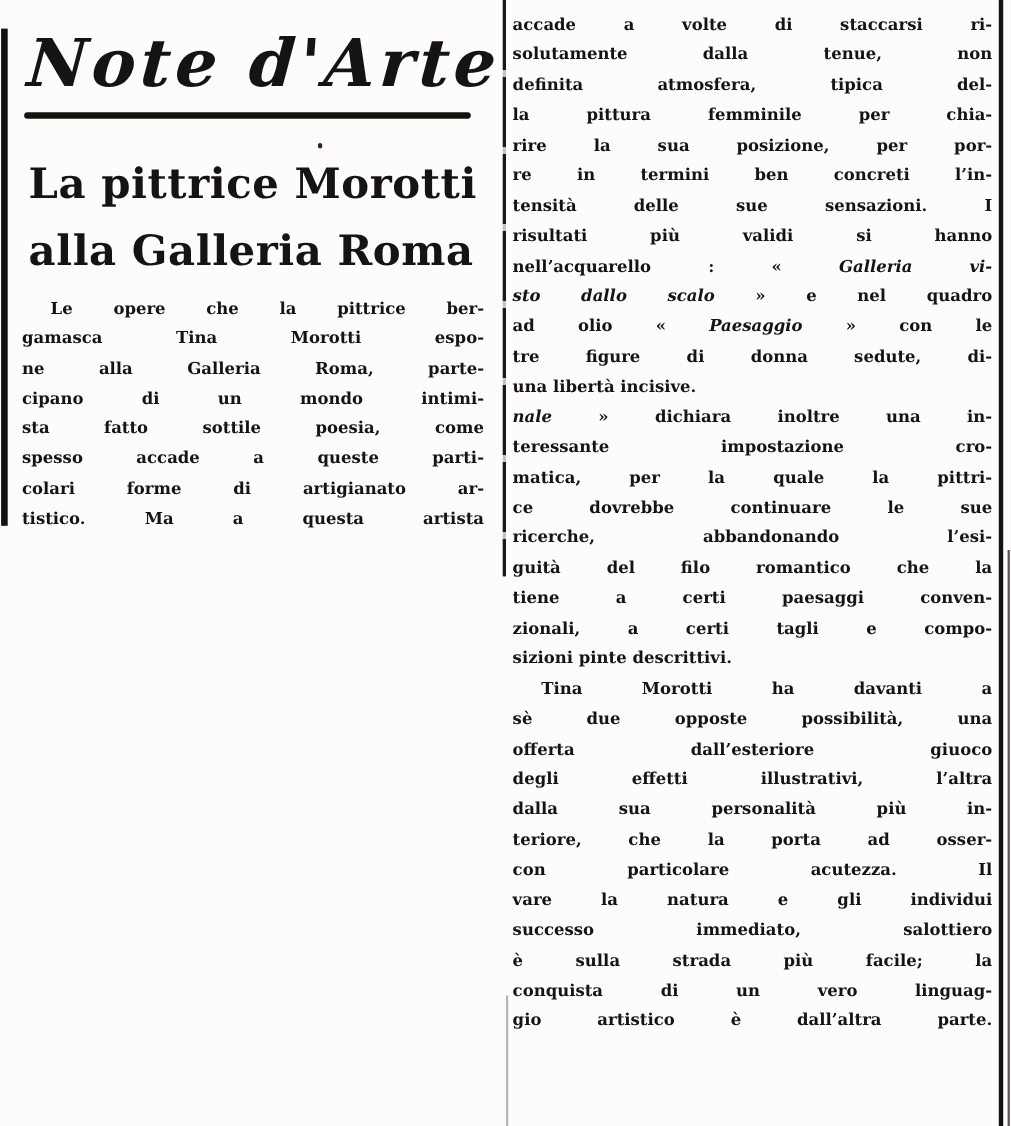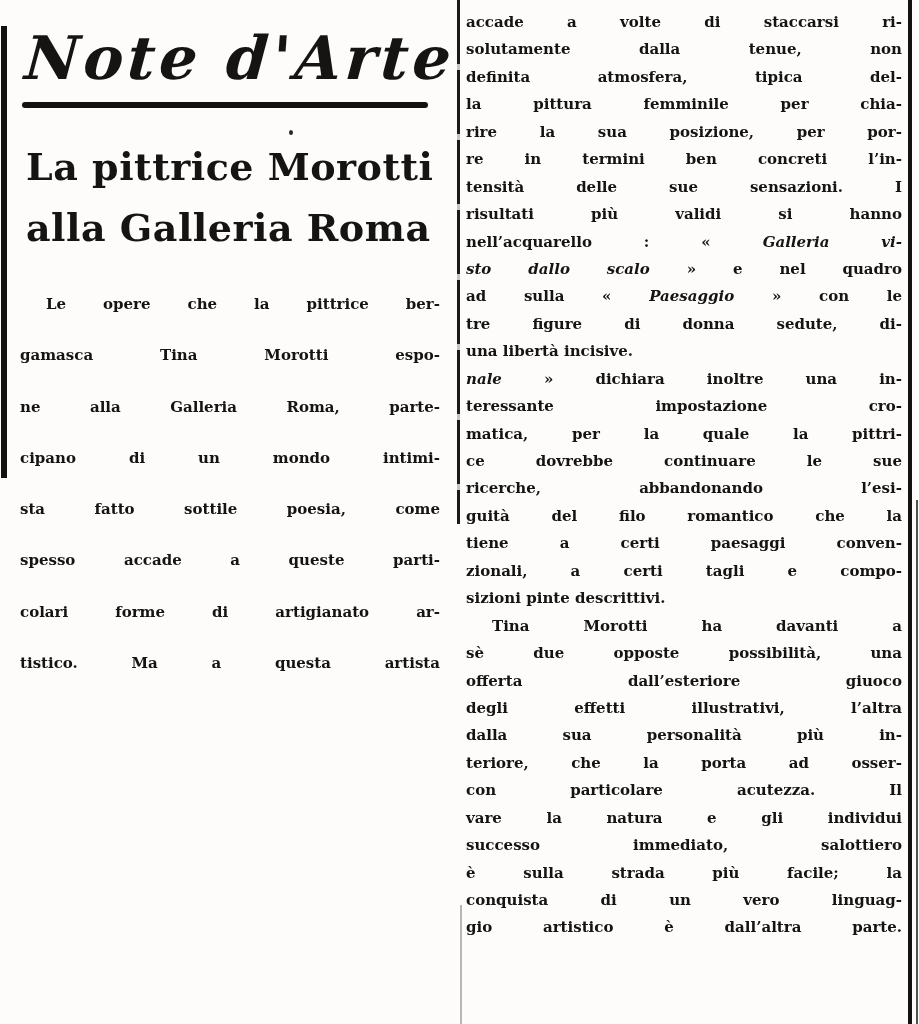--- a/index.html
+++ b/index.html
@@ -72,21 +72,21 @@
     white-space: nowrap;
   }
   
   .column {
     position: absolute;
     font-weight: 700;
     font-size: 15px;
   }
   .column-left  { left: 20px;  top: 267px; width: 420px; }
   .column-right { left: 466px; top: 9px;   width: 436px; }
-  .column-left  .tline { line-height: 27.3px; height: 27.3px; margin-top: 24px; }
+  .column-left  .tline { line-height: 27.3px; height: 27.3px; }
   .column-right .tline { line-height: 27.45px; height: 27.45px; }
   .tline {
     text-align: justify;
     text-align-last: justify;
     -moz-text-align-last: justify;
     white-space: normal;
     overflow: visible;
   }
   .tline.indent { padding-left: 26px; }
   .tline.no-stretch {
@@ -132,21 +132,21 @@
       <div class="tline"><span>accade a volte di staccarsi ri-</span></div>
       <div class="tline"><span>solutamente dalla tenue, non</span></div>
       <div class="tline"><span>definita atmosfera, tipica del-</span></div>
       <div class="tline"><span>la pittura femminile per chia-</span></div>
       <div class="tline"><span>rire la sua posizione, per por-</span></div>
       <div class="tline"><span>re in termini ben concreti l’in-</span></div>
       <div class="tline"><span>tensità delle sue sensazioni. I</span></div>
       <div class="tline"><span>risultati più validi si hanno</span></div>
       <div class="tline"><span>nell’acquarello : « </span><span class="it">Galleria vi-</span></div>
       <div class="tline"><span class="it">sto dallo scalo</span><span> » e nel quadro</span></div>
-      <div class="tline"><span>ad sulla « </span><span class="it">Paesaggio</span><span> » con le</span></div>
+      <div class="tline"><span>ad olio « </span><span class="it">Paesaggio</span><span> » con le</span></div>
       <div class="tline"><span>tre figure di donna sedute, di-</span></div>
       <div class="tline no-stretch"><span>una libertà incisive.</span></div>
       <div class="tline"><span class="it">nale</span><span> » dichiara inoltre una in-</span></div>
       <div class="tline"><span>teressante impostazione cro-</span></div>
       <div class="tline"><span>matica, per la quale la pittri-</span></div>
       <div class="tline"><span>ce dovrebbe continuare le sue</span></div>
       <div class="tline"><span>ricerche, abbandonando l’esi-</span></div>
       <div class="tline"><span>guità del filo romantico che la</span></div>
       <div class="tline"><span>tiene a certi paesaggi conven-</span></div>
       <div class="tline"><span>zionali, a certi tagli e compo-</span></div>

